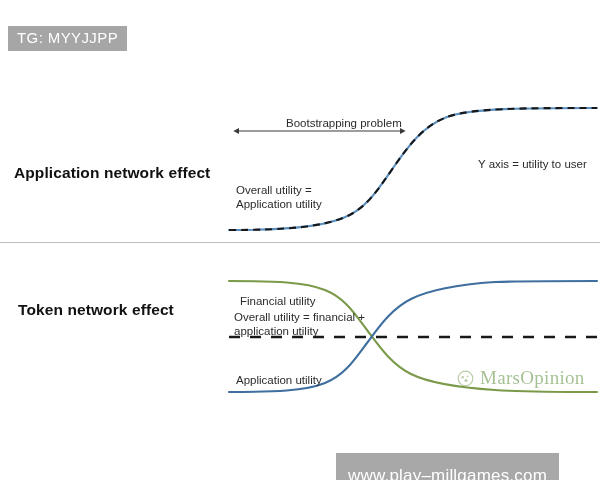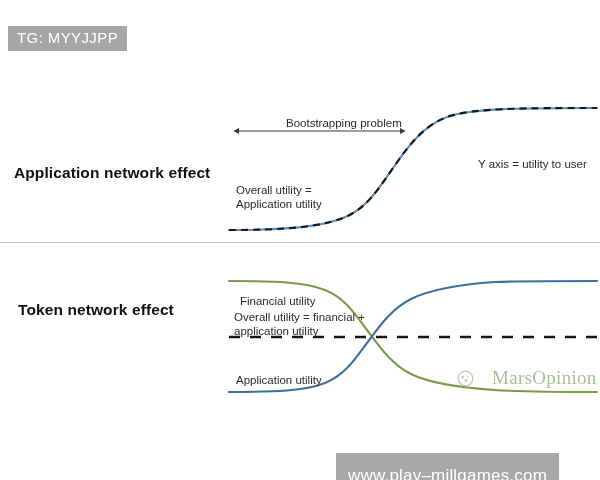--- a/index.html
+++ b/index.html
@@ -118,21 +118,21 @@
     top: 108px;
   }
 
   
   .mars-watermark {
     position: absolute;
     left: 456px;
     top: 351px;
     display: flex;
     align-items: center;
-    gap: 17px;
+    gap: 5px;
     opacity: 0.62;
   }
   .mars-watermark .mars-label {
     font-size: 19px;
     line-height: 22px;
     color: #6f9c52;
     letter-spacing: 0.3px;
     white-space: nowrap;
     font-family: "Liberation Serif", serif;
   }

